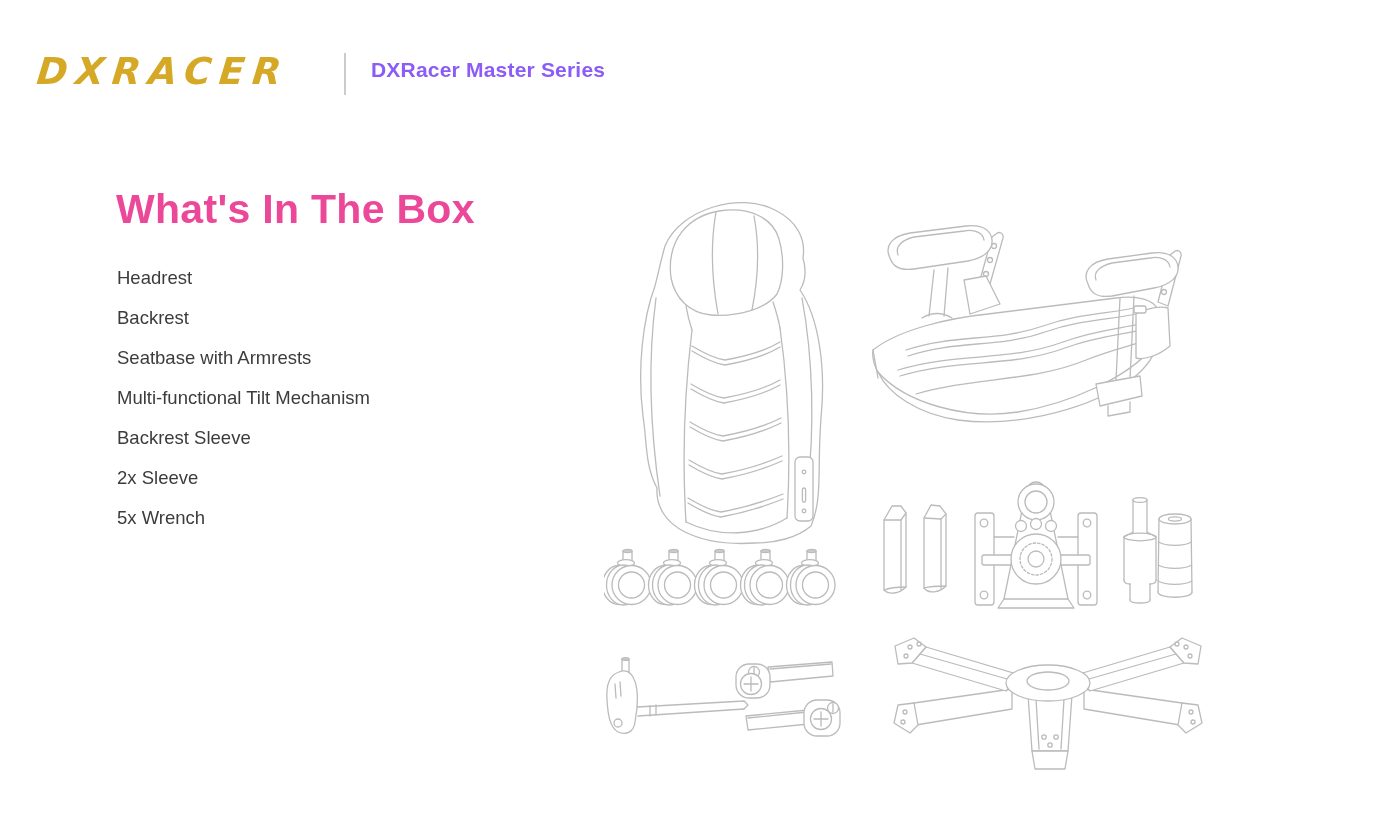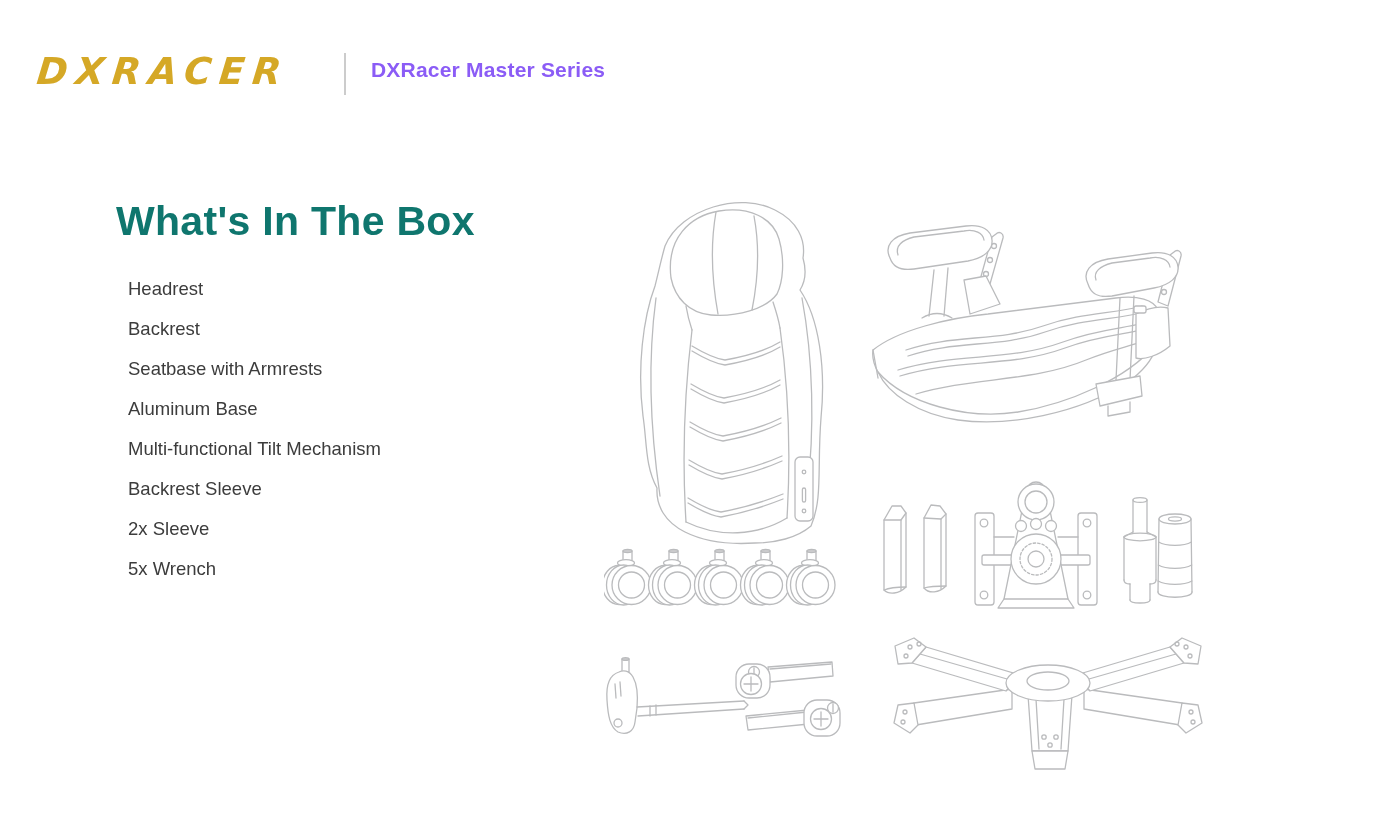--- a/index.html
+++ b/index.html
@@ -15,24 +15,24 @@
     font-size:37px;letter-spacing:8px;color:#D5A826;
     transform:skewX(-6deg);white-space:nowrap;
   }
   .divider{left:344px;top:53px;width:2px;height:42px;background:#cccccc;}
   .series-title{
     left:371px;top:58px;font-size:21px;font-weight:bold;color:#8b5cf6;
     letter-spacing:0.2px;
   }
   
   .heading{
-    left:116px;top:198px;font-size:41px;font-weight:bold;color:#0f766e;
+    left:116px;top:186px;font-size:41px;font-weight:bold;color:#ec4899;
     letter-spacing:0.3px;
   }
-  .items{left:117px;top:258px;list-style:none;margin:11px;padding:0;}
+  .items{left:117px;top:258px;list-style:none;margin:0;padding:0;}
   .items li{
     font-size:18.5px;line-height:40px;color:#3c3c3c;white-space:nowrap;
   }
   
   .illus svg{display:block;}
   svg .ln{stroke:#babbbd;stroke-width:1.3;fill:none;stroke-linecap:round;stroke-linejoin:round;}
   svg .wf{stroke:#babbbd;stroke-width:1.3;fill:#ffffff;stroke-linecap:round;stroke-linejoin:round;}
   svg .dash{stroke-dasharray:2.5,2;}
 </style>
 </head>
@@ -40,21 +40,20 @@
 
 <div class="abs logo">DXRACER</div>
 <div class="abs divider"></div>
 <div class="abs series-title">DXRacer Master Series</div>
 
 <h1 class="abs heading" style="margin:0;">What's In The Box</h1>
 <ul class="abs items">
   <li>Headrest</li>
   <li>Backrest</li>
   <li>Seatbase with Armrests</li>
-  <li>Aluminum Base</li>
   <li>Multi-functional Tilt Mechanism</li>
   <li>Backrest Sleeve</li>
   <li>2x Sleeve</li>
   <li>5x Wrench</li>
 </ul>
 
 <div class="abs illus" style="left:607px;top:176px;">
 <svg width="232" height="372" viewBox="0 0 232 372">
   <path class="ln" d="M58,70 C74,32 134,16 168,34 C190,45 199,63 196,82 C200,96 198,106 193,114 C212,142 219,192 214,242 C210,292 216,322 204,350 C190,362 168,367 148,367 C118,369 94,364 78,356 C58,346 49,330 50,312 C38,290 40,266 36,240 C30,192 36,142 48,110 C52,94 55,80 58,70 Z"></path>
   <path class="ln" d="M49,122 C41,182 43,252 53,320"></path>

